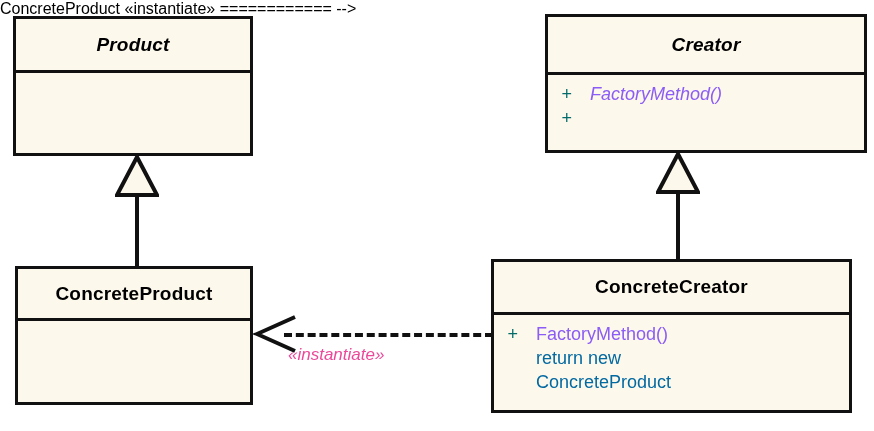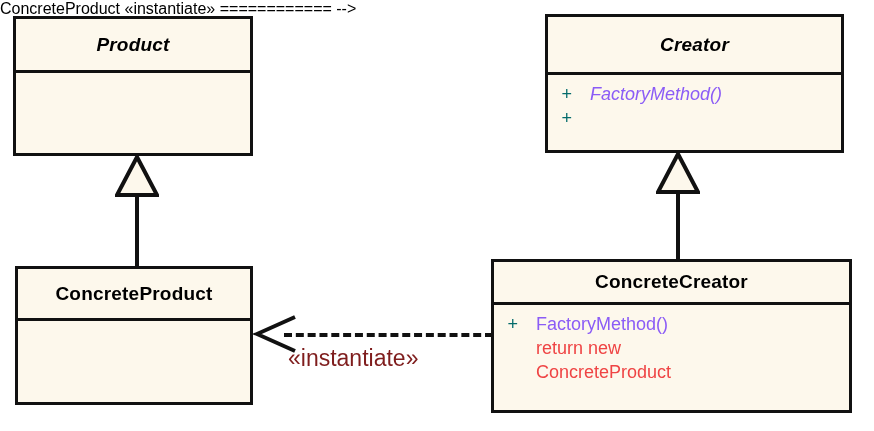--- a/index.html
+++ b/index.html
@@ -61,21 +61,21 @@
     text-align: right;
     padding-right: 18px;
     box-sizing: border-box;
     color: #046b6b;
     font-size: 18px;
   }
   .member-name {
     color: #8b5cf6;
   }
   .member-name.abstract { font-style: italic; }
-  .member-name.code     { color: #ef4444; }
+  .member-name.code     { color: #0369a1; }
   .member-row.indented .member-vis { visibility: hidden; }
 
   
   .conn-line {
     position: absolute;
     background: #111111;
   }
   .tri-hollow {
     position: absolute;
     box-sizing: border-box;
@@ -85,39 +85,40 @@
     position: absolute;
     height: 0;
     border-top: 4px dashed #111111;
   }
   .open-arrow {
     position: absolute;
   }
   .open-arrow svg { display: block; }
   .edge-label {
     position: absolute;
-    font-size: 23px;
-    color: #7f1d1d;
+    font-size: 17px;
+    font-style: italic;
+    color: #ec4899;
     white-space: nowrap;
   }
 </style>
 </head>
 <body>
 
 <div id="canvas">
 
   
   <div class="uml-class" style="left:13px; top:16px; width:240px; height:140px;">
     <div class="uml-title abstract" style="height:51px;">Product</div>
     <div class="uml-divider"></div>
     <div class="uml-members"></div>
   </div>
 
   
-  <div class="uml-class" style="left:545px; top:14px; width:299px; height:139px;">
+  <div class="uml-class" style="left:545px; top:14px; width:322px; height:139px;">
     <div class="uml-title abstract" style="height:55px;">Creator</div>
     <div class="uml-divider"></div>
     <div class="uml-members">
       <div class="member-row">
         <span class="member-vis">+</span>
         <span class="member-name abstract">FactoryMethod()</span>
       </div>
       <div class="member-row">
         <span class="member-vis">+</span>
       </div>
@@ -126,21 +127,21 @@
 
   
   <div class="uml-class" style="left:15px; top:266px; width:238px; height:139px;">
     <div class="uml-title" style="height:49px;">ConcreteProduct</div>
     <div class="uml-divider"></div>
     <div class="uml-members"></div>
   </div>
 
   
   <div class="uml-class" style="left:491px; top:259px; width:361px; height:154px;">
-    <div class="uml-title" style="height:40px;">ConcreteCreator</div>
+    <div class="uml-title" style="height:50px;">ConcreteCreator</div>
     <div class="uml-divider"></div>
     <div class="uml-members">
       <div class="member-row">
         <span class="member-vis">+</span>
         <span class="member-name">FactoryMethod()</span>
       </div>
       <div class="member-row indented">
         <span class="member-vis">+</span>
         <span class="member-name code">return new</span>
       </div>

